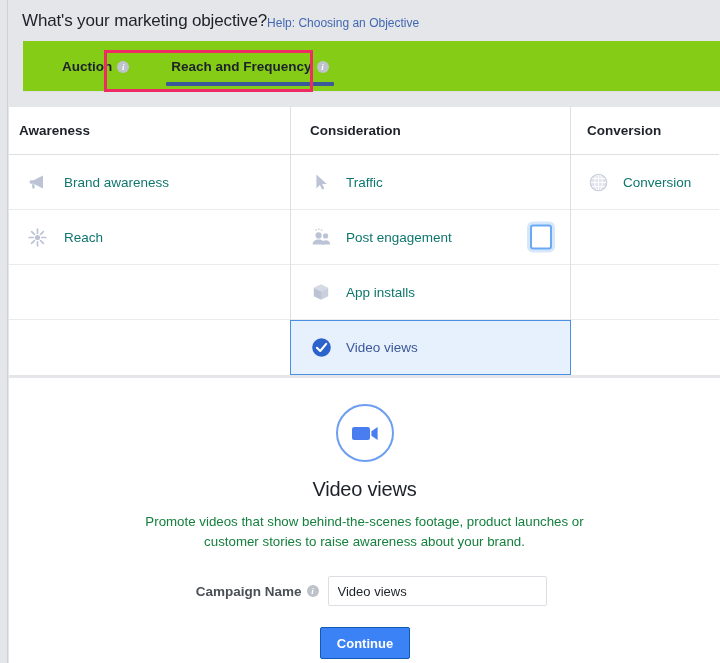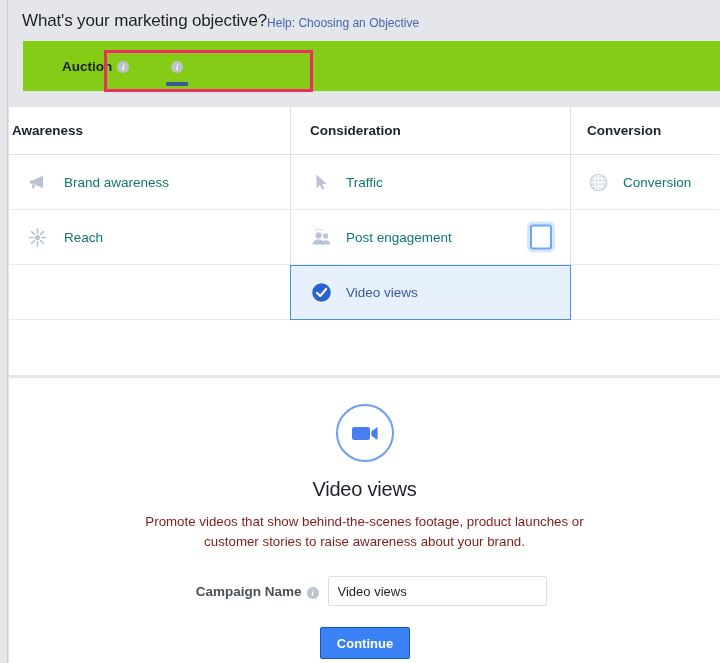--- a/index.html
+++ b/index.html
@@ -142,21 +142,21 @@
   .col-head {
     height: 48px;
     display: flex;
     align-items: center;
     padding-left: 17px;
     font-size: 13.5px;
     font-weight: bold;
     color: #1d2129;
     border-bottom: 1px solid #dddfe2;
   }
-  .col-awareness .col-head { padding-left: 3px; }
+  .col-awareness .col-head { padding-left: 10px; }
   .col-consideration .col-head { padding-left: 19px; }
   .col-conversion .col-head { padding-left: 16px; }
 
   .opt {
     position: relative;
     height: 55px;
     display: flex;
     align-items: center;
     border-bottom: 1px solid #e9ebee;
     cursor: pointer;
@@ -229,40 +229,40 @@
     margin-top: 16px;
     font-size: 20px;
     color: #1d2129;
     letter-spacing: -0.2px;
   }
   .detail-desc {
     margin: 11px auto 0;
     width: 450px;
     font-size: 13.3px;
     line-height: 20px;
-    color: #7f1d1d;
+    color: #15803d;
   }
 
   
   .form-row {
     margin-top: 24px;
     display: flex;
     align-items: center;
     justify-content: center;
     gap: 0;
   }
   .form-label {
     width: 145px;
     text-align: right;
     font-size: 13.5px;
     font-weight: bold;
     color: #4b4f56;
     padding-right: 9px;
     display: flex;
-    align-items: flex-end;
+    align-items: center;
     justify-content: flex-end;
     gap: 5px;
   }
   .campaign-input {
     width: 219px; height: 30px;
     border: 1px solid #dcdee3;
     border-radius: 2px;
     background: #ffffff;
     font-family: "Liberation Sans", sans-serif;
     font-size: 13px;
@@ -302,20 +302,21 @@
     <span class="header-help">Help: Choosing an Objective</span>
   </div>
 
   <div class="tabbar">
     <div class="tabs">
       <div class="tab">
         <span>Auction</span>
         <span class="info-dot light">i</span>
       </div>
       <div class="tab active">
+        <span>Reach and Frequency</span>
         <span class="info-dot light">i</span>
       </div>
     </div>
   </div>
 
   <div class="highlight-box"></div>
 
   <div class="gap-strip"></div>
 
   <div class="grid">
@@ -380,20 +381,30 @@
                 <rect x="4.3" y="2.1" width="1.7" height="1.7" rx="0.5"></rect>
                 <rect x="7.0" y="1.2" width="1.7" height="1.7" rx="0.5"></rect>
                 <rect x="9.7" y="2.1" width="1.7" height="1.7" rx="0.5"></rect>
               </g>
             </svg>
           </span>
           <span class="opt-label">Post engagement</span>
           <span class="checkbox-chip"></span>
         </div>
 
+        <div class="opt">
+          <span class="icon">
+            <svg width="20" height="20" viewBox="0 0 20 20">
+              <path d="M10 2.2 L17.2 5.7 L10 9.2 L2.8 5.7 Z" fill="#d6dae5"></path>
+              <path d="M2.8 5.7 L10 9.2 L10 17.8 L2.8 14.3 Z" fill="#bcc3d4"></path>
+              <path d="M17.2 5.7 L10 9.2 L10 17.8 L17.2 14.3 Z" fill="#c9cfdd"></path>
+            </svg>
+          </span>
+          <span class="opt-label">App installs</span>
+        </div>
 
         <div class="opt selected">
           <span class="icon">
             <svg width="21" height="21" viewBox="0 0 21 21">
               <circle cx="10.5" cy="10.5" r="9.3" fill="#2c62cc"></circle>
               <path d="M5.9 10.8 L9.2 14.0 L15.2 6.9" stroke="#ffffff" stroke-width="2.1" fill="none" stroke-linecap="round" stroke-linejoin="round"></path>
             </svg>
           </span>
           <span class="opt-label">Video views</span>
         </div>

